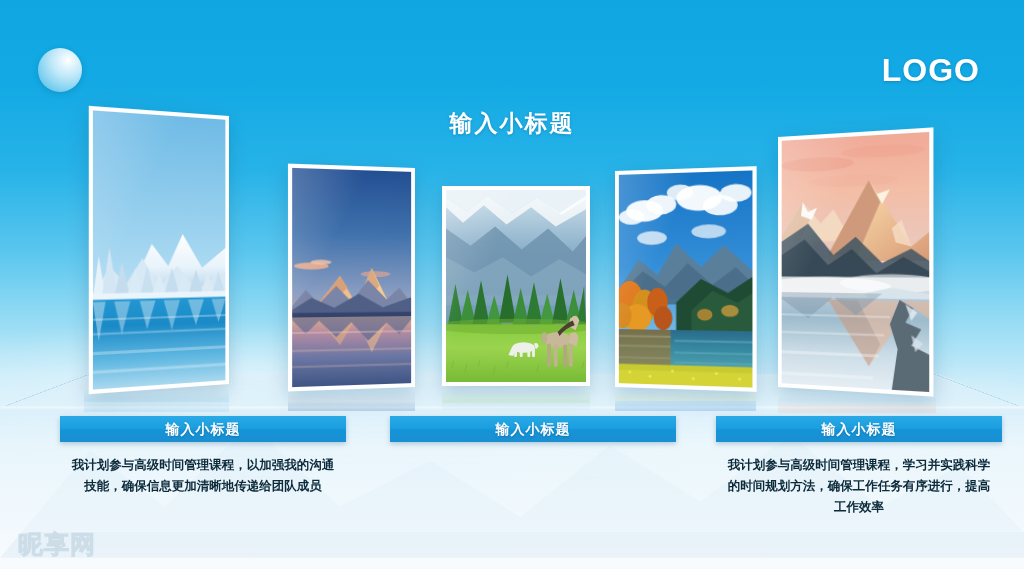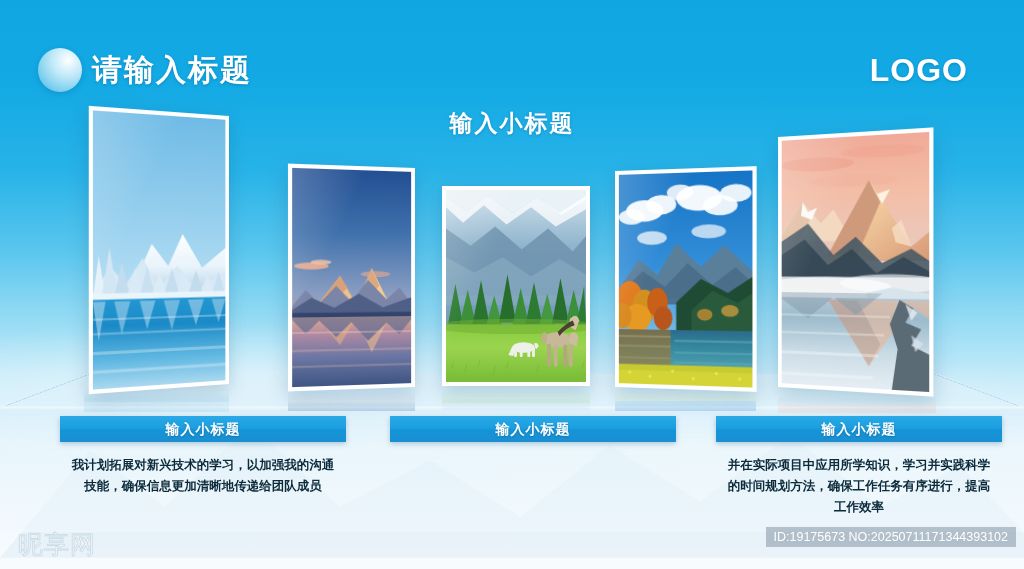--- a/index.html
+++ b/index.html
@@ -59,21 +59,21 @@
       radial-gradient(circle at 68% 28%, #ffffff 0%, #e6f6fd 14%, #bfe8f8 38%, #8ed6f2 62%, #63c3ea 84%, #4fb8e4 100%);
     box-shadow:0 2px 6px rgba(0,60,100,.18);
     flex:none;
   }
   .main-title {
     color:#ffffff; font-size:30px; font-weight:bold;
     letter-spacing:2px;
     text-shadow:0 1px 3px rgba(0,70,115,.35);
   }
   .logo-text {
-    position:absolute; right:56px; top:52px;
+    position:absolute; right:44px; top:52px;
     color:#ffffff; font-size:32px; font-weight:bold; letter-spacing:1px;
     text-shadow:0 1px 3px rgba(0,70,115,.3);
   }
   .subtitle {
     position:absolute; left:0; right:0; top:108px;
     text-align:center;
     color:#ffffff; font-size:23px; font-weight:bold; letter-spacing:2px;
     text-shadow:0 1px 3px rgba(0,70,115,.3);
   }
 
@@ -192,21 +192,21 @@
     padding:0 6px;
   }
 
   
   .wm-left {
     position:absolute; left:18px; bottom:8px;
     display:flex; align-items:center; gap:8px;
     opacity:.55;
   }
   .wm-logo {
-    font-size:25px; font-weight:normal; color:#ffffff;
+    font-size:25px; font-weight:bold; color:#ffffff;
     -webkit-text-stroke:1px #b7cddb;
     letter-spacing:1px;
   }
   .wm-url {
     font-size:21px; font-style:italic; font-weight:bold; color:#ffffff;
     text-shadow:0 1px 1px rgba(120,150,170,.6);
   }
   .wm-id {
     position:absolute; right:8px; bottom:22px;
     background:rgba(120,140,155,.5);
@@ -223,21 +223,20 @@
   <div class="haze-a"></div>
   <div class="haze-b"></div>
   <div class="haze-c"></div>
 
   <svg class="ghost" viewBox="0 0 1024 200" preserveAspectRatio="none">
     <path d="M0 200 L90 95 L165 150 L250 70 L340 150 L430 105 L520 160 L610 90 L700 145 L790 80 L880 150 L960 110 L1024 175 L1024 200 Z" fill="#bcd9ea"></path>
   </svg>
 
   <div class="header-title">
     <div class="bullet-sphere"></div>
-    <div class="main-title">请输入标题</div>
   </div>
 
   <div class="logo-text">LOGO</div>
 
   <div class="subtitle">输入小标题</div>
 
   <div class="platform-top"></div>
   <div class="edge-diag-l"></div>
   <div class="edge-diag-r"></div>
   <div class="platform-face"></div>
@@ -606,33 +605,32 @@
         <div class="glint"></div>
       </div>
     </div>
 
   </div>
 
   <div class="cards">
 
     <div class="card" id="card-1">
       <div class="card-head">输入小标题</div>
-      <div class="card-body">我计划拓展对新兴技术的学习，以加强我的沟通技能，确保信息更加清晰地传递给团队成员</div>
+      <div class="card-body">我计划参与高级时间管理课程，以加强我的沟通技能，确保信息更加清晰地传递给团队成员</div>
     </div>
 
     <div class="card" id="card-2">
       <div class="card-head">输入小标题</div>
     </div>
 
     <div class="card" id="card-3">
       <div class="card-head">输入小标题</div>
-      <div class="card-body">并在实际项目中应用所学知识，学习并实践科学的时间规划方法，确保工作任务有序进行，提高工作效率</div>
+      <div class="card-body">我计划参与高级时间管理课程，学习并实践科学的时间规划方法，确保工作任务有序进行，提高工作效率</div>
     </div>
 
   </div>
 
   <div class="wm-left">
     <div class="wm-logo">昵享网</div>
   </div>
 
-  <div class="wm-id">ID:19175673 NO:20250711171344393102</div>
 
 </div>
 
 </body></html>

